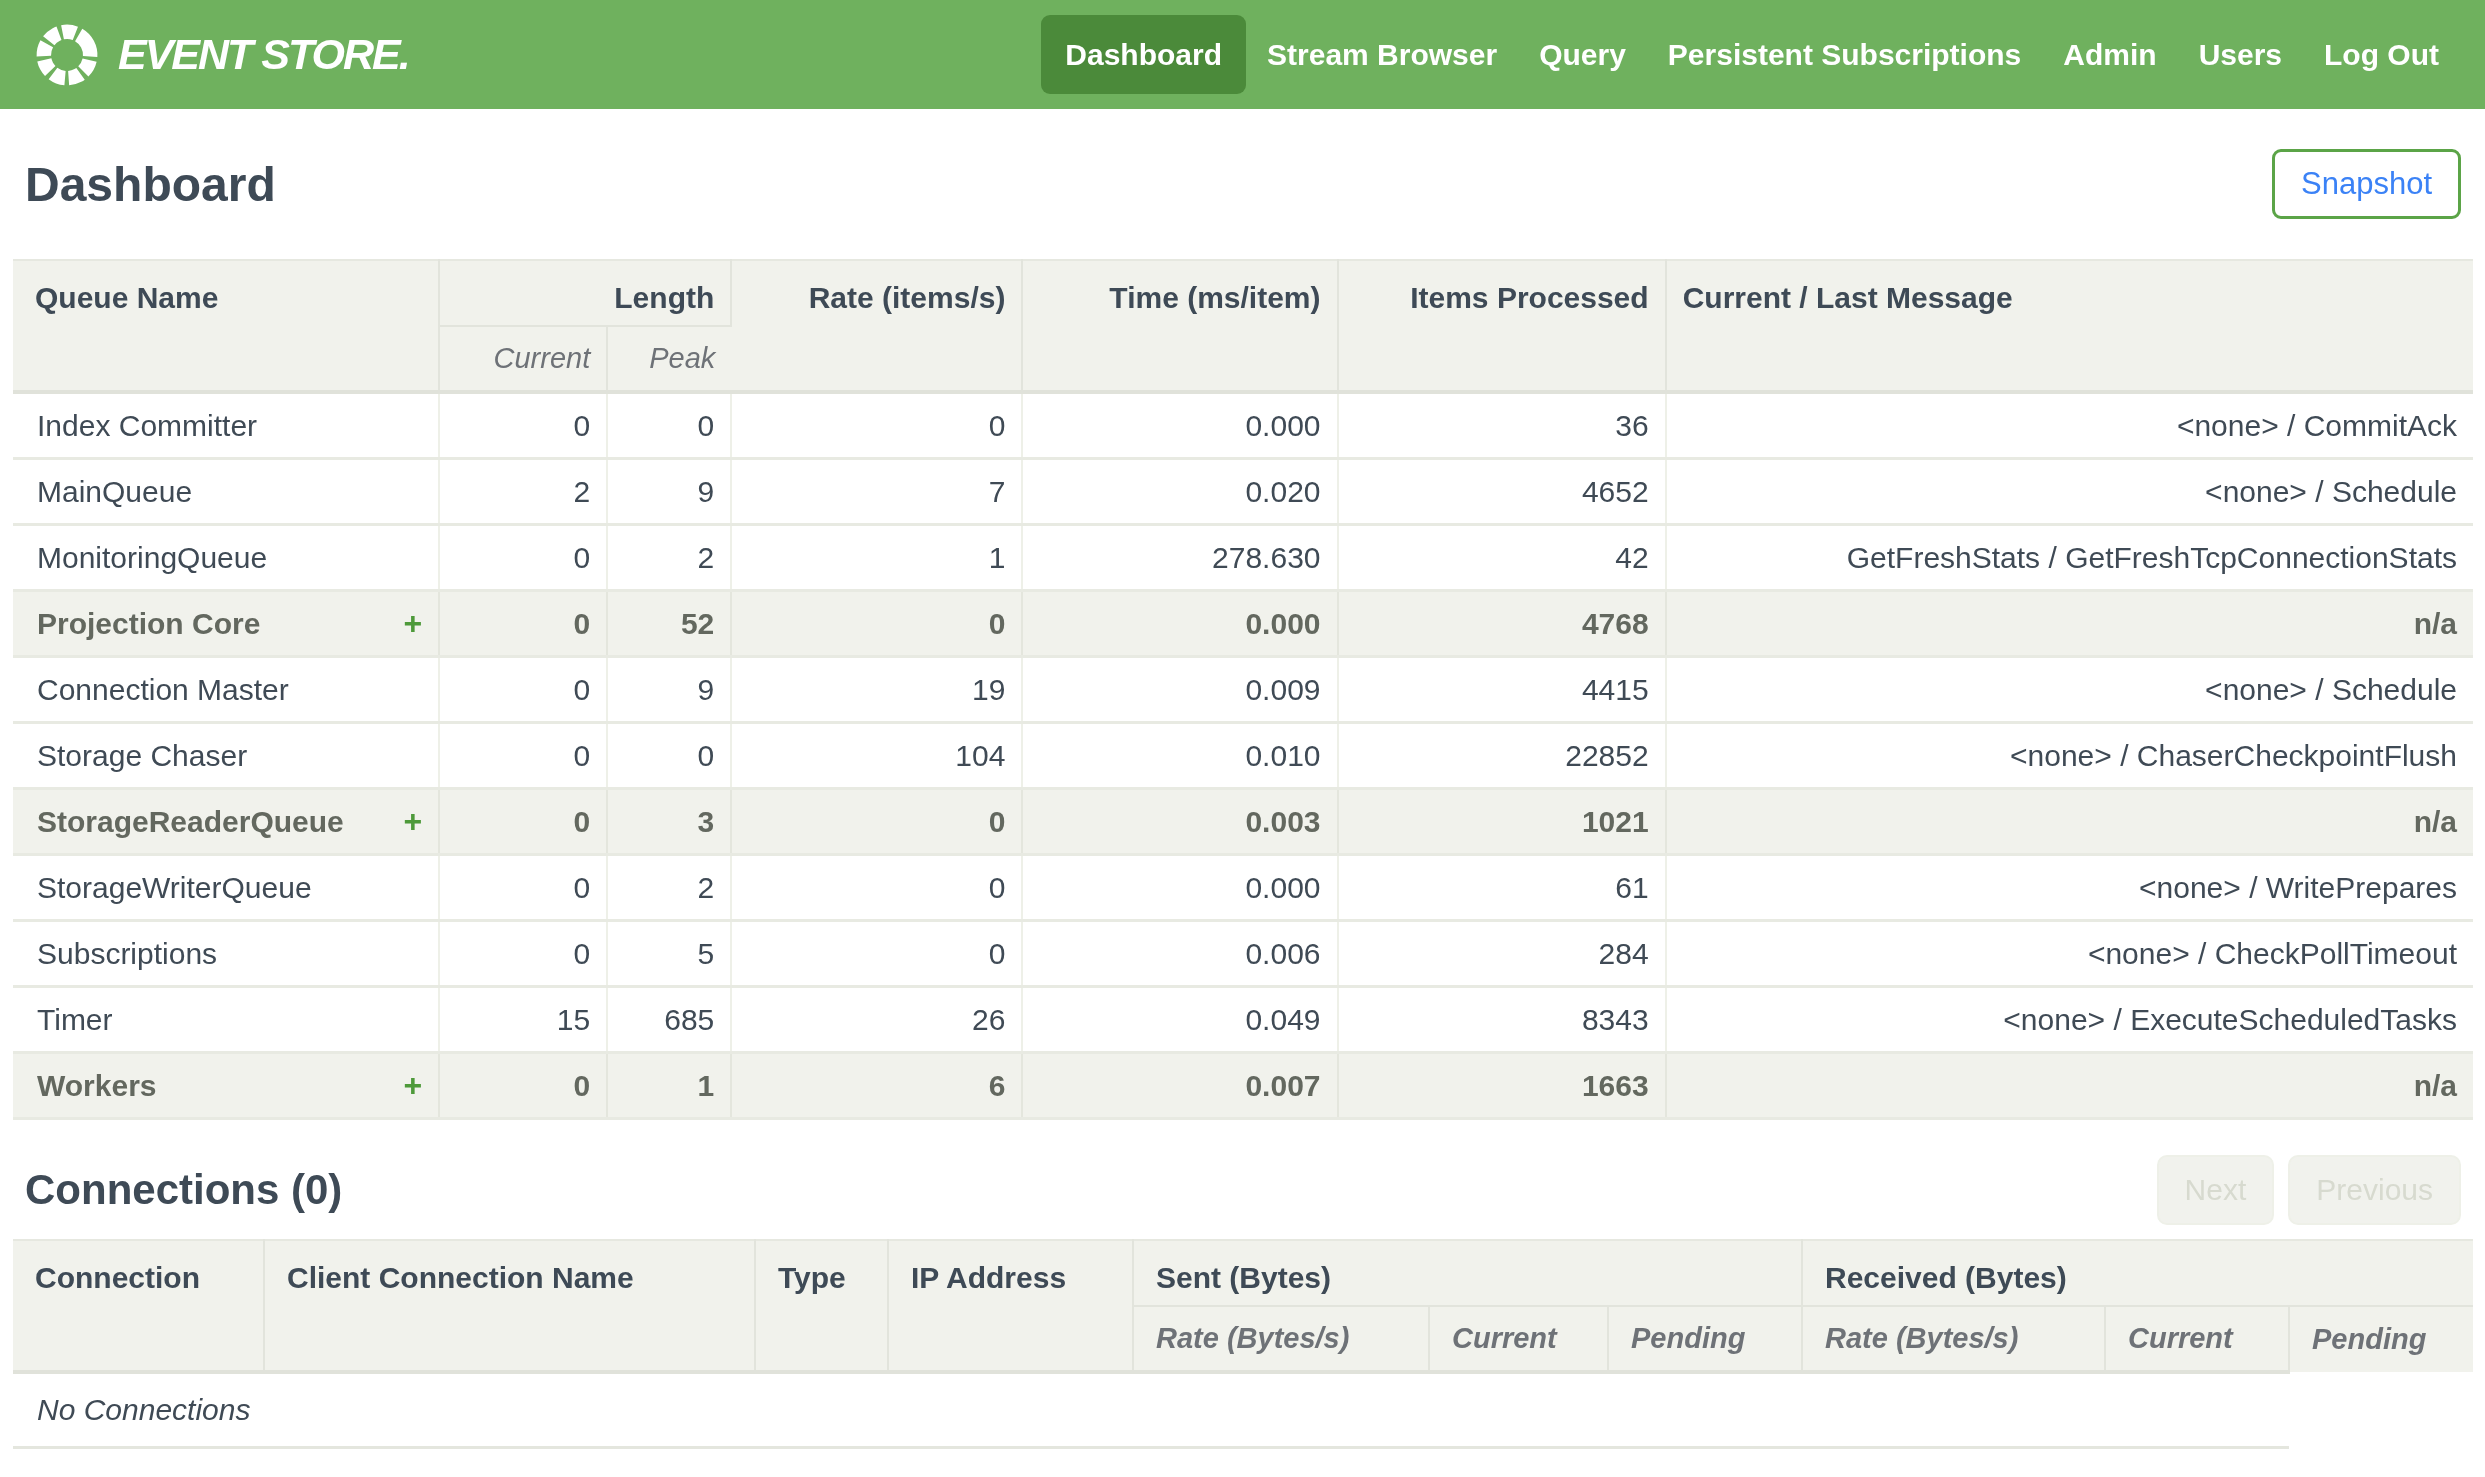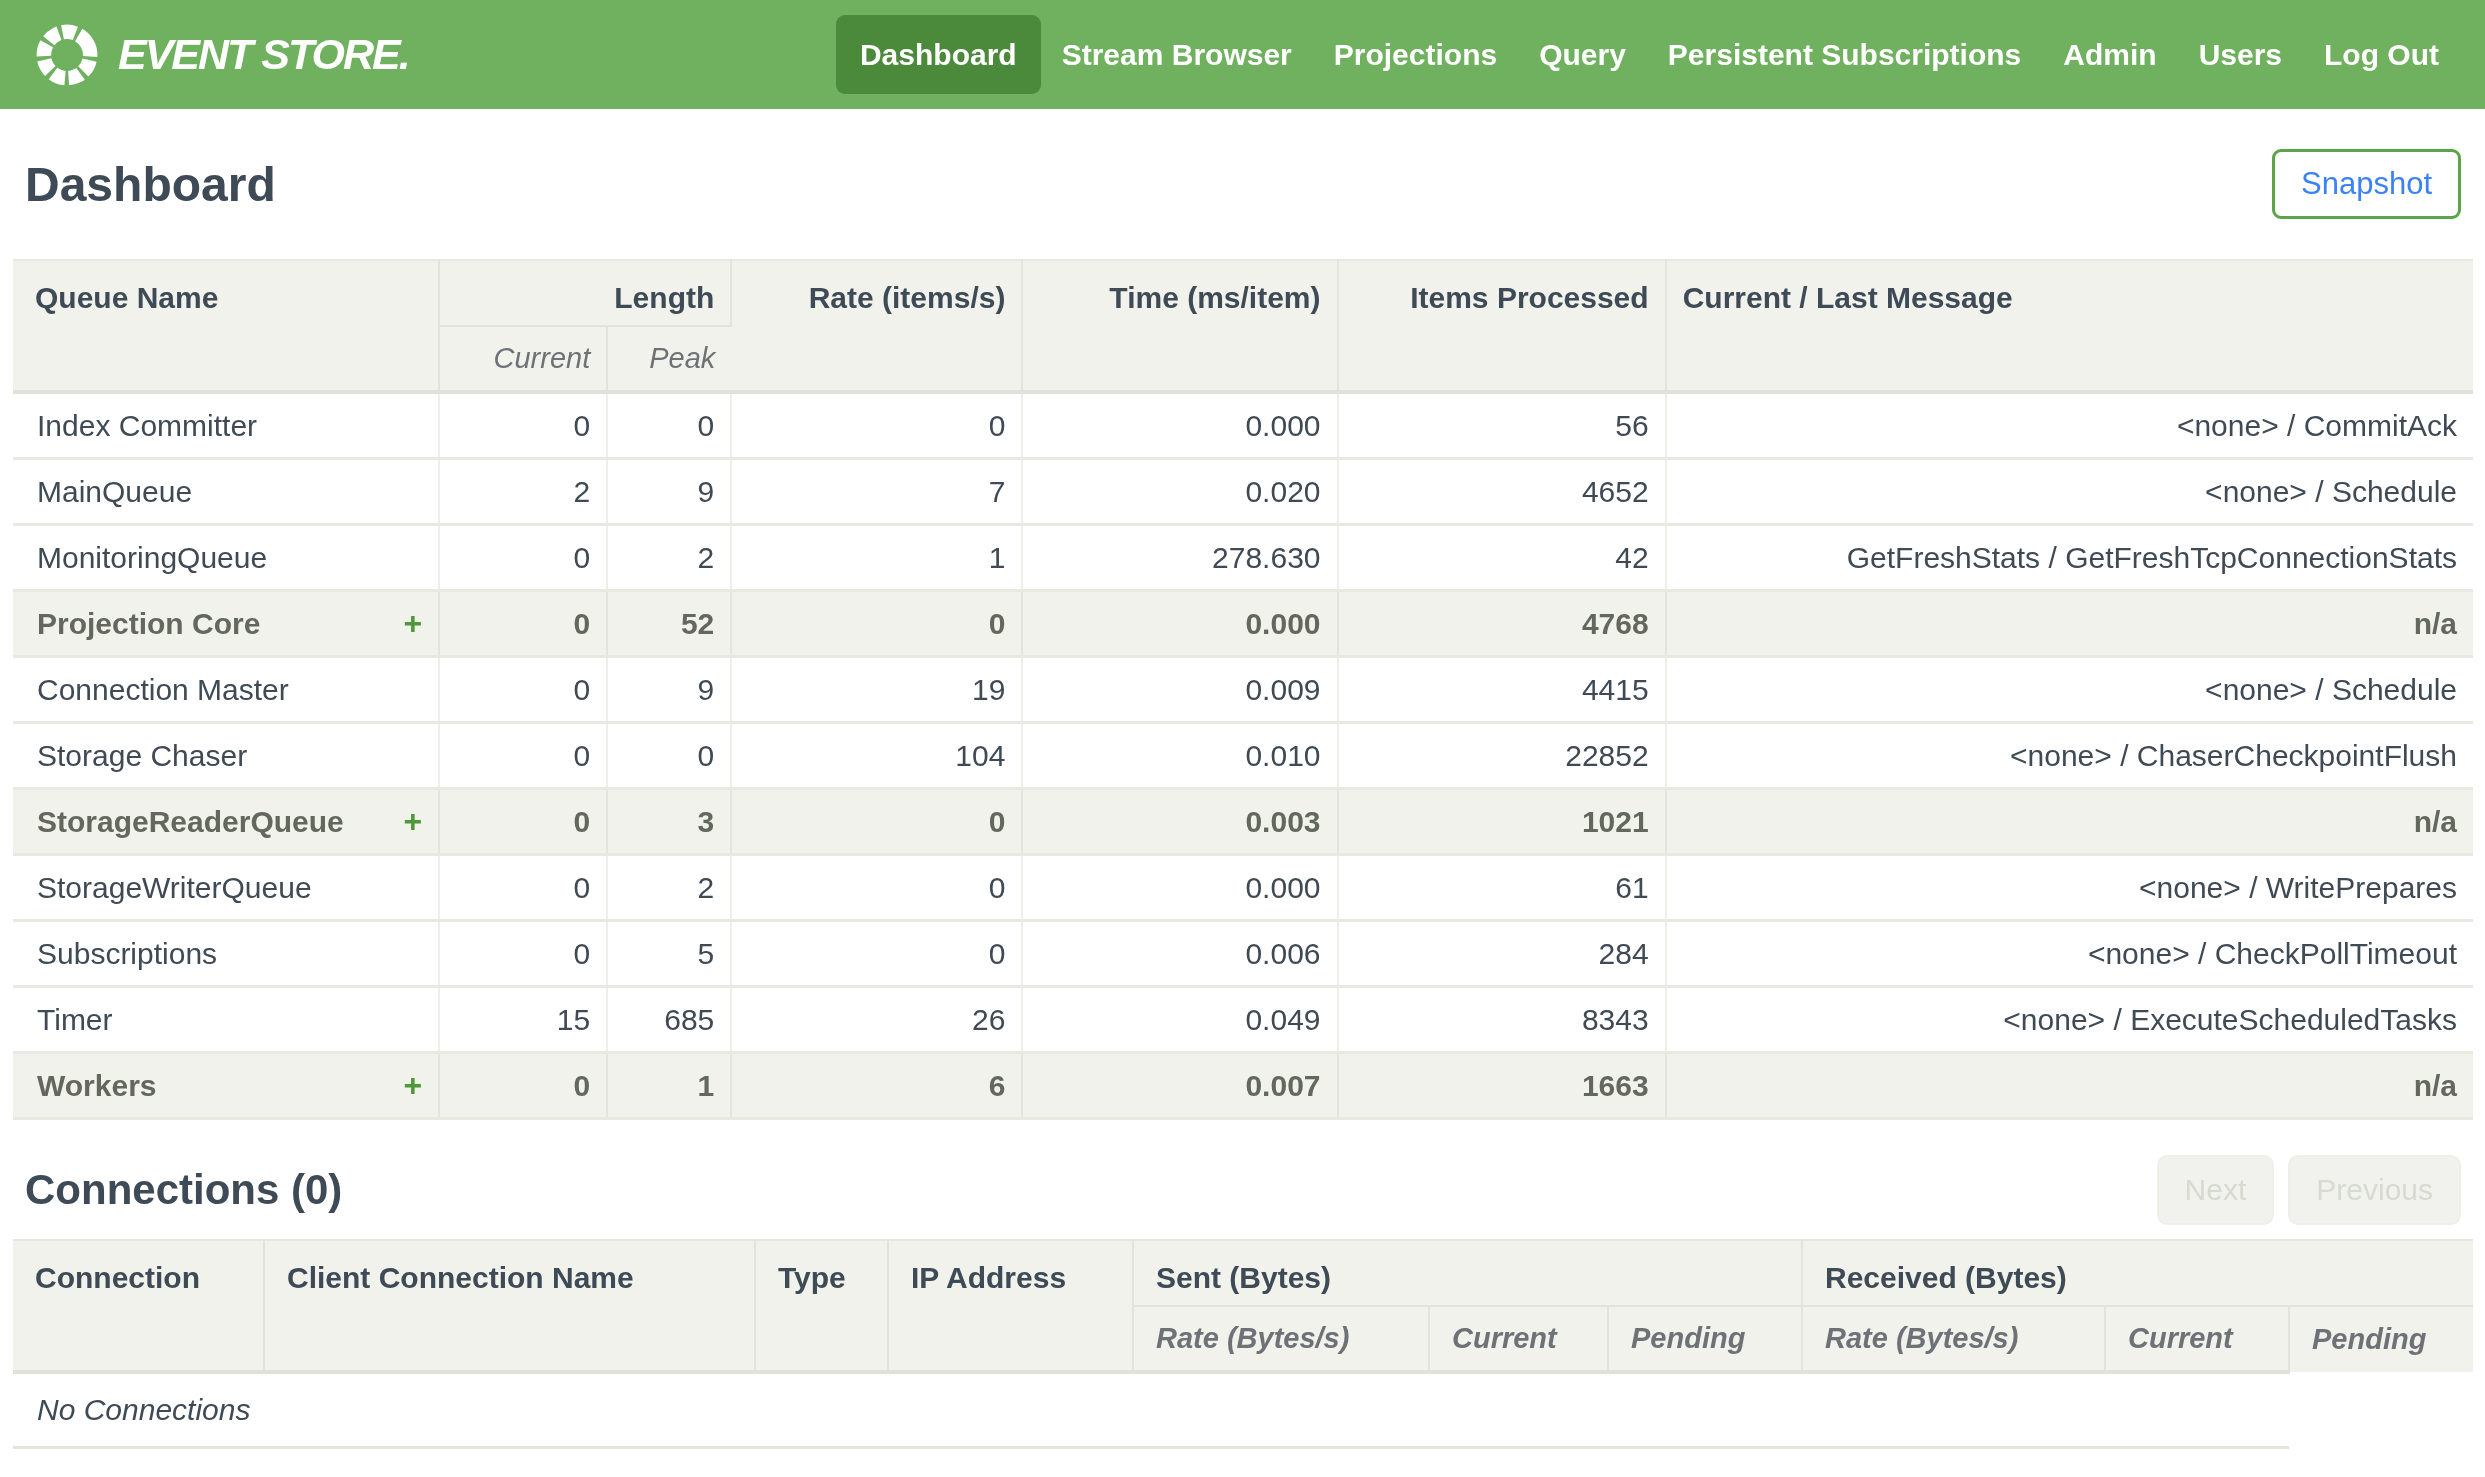--- a/index.html
+++ b/index.html
@@ -111,21 +111,20 @@
 <header class="topnav">
   <div class="brand">
     <svg viewBox="0 0 64 64" aria-hidden="true">
       <circle cx="32" cy="32" r="22.5" fill="none" stroke="#ffffff" stroke-width="14" stroke-dasharray="12.5 3.5" transform="rotate(-28 32 32)"></circle>
     </svg>
     <span class="brand-text">EVENT STORE.</span>
   </div>
   <nav class="nav-menu">
       <div class="nav-item active">Dashboard</div>
       <div class="nav-item">Stream Browser</div>
-      <div class="nav-item">Projections</div>
       <div class="nav-item">Query</div>
       <div class="nav-item">Persistent Subscriptions</div>
       <div class="nav-item">Admin</div>
       <div class="nav-item">Users</div>
       <div class="nav-item">Log Out</div>
     </nav>
 </header>
 
 <main>
 
@@ -158,21 +157,21 @@
         <th class="h-right">Peak</th>
       </tr>
     </thead>
     <tbody>
         <tr>
           <td class="c-name"><span>Index Committer</span></td>
           <td class="t-num">0</td>
           <td class="t-num">0</td>
           <td class="t-num">0</td>
           <td class="t-num">0.000</td>
-          <td class="t-num">56</td>
+          <td class="t-num">36</td>
           <td class="t-msg">&lt;none&gt; / CommitAck</td>
         </tr>
         <tr>
           <td class="c-name"><span>MainQueue</span></td>
           <td class="t-num">2</td>
           <td class="t-num">9</td>
           <td class="t-num">7</td>
           <td class="t-num">0.020</td>
           <td class="t-num">4652</td>
           <td class="t-msg">&lt;none&gt; / Schedule</td>

